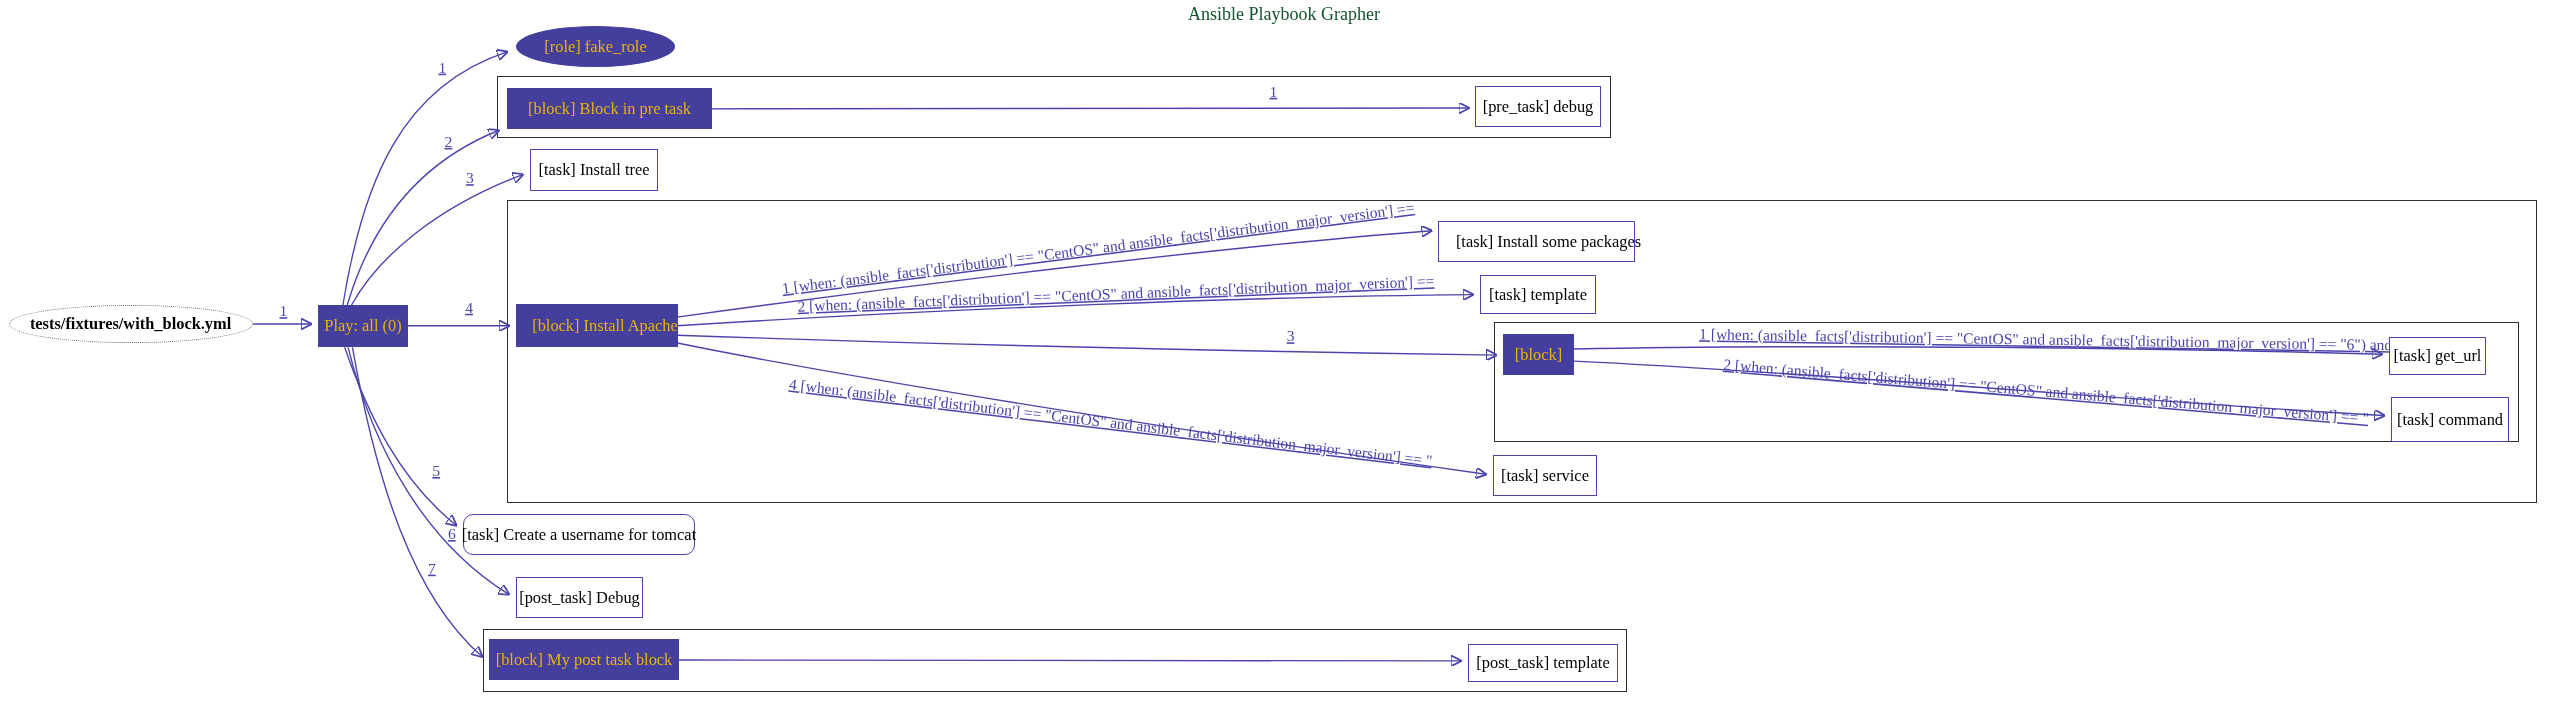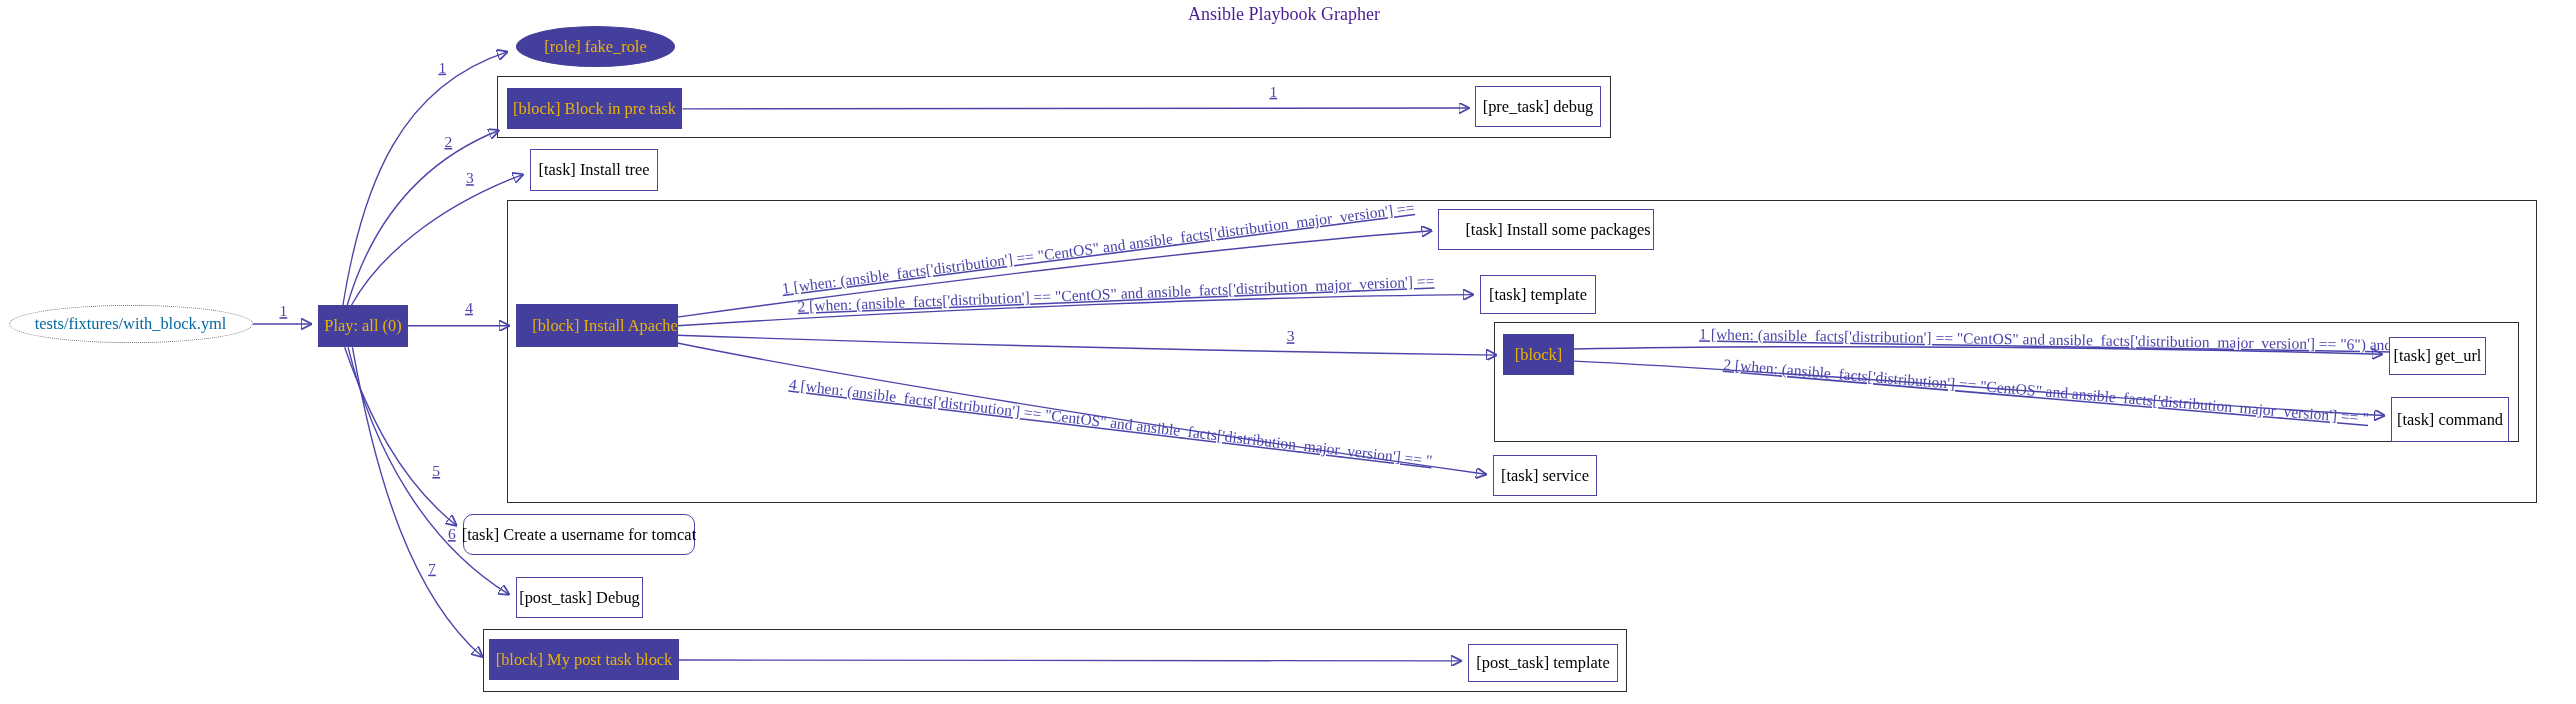--- a/index.html
+++ b/index.html
@@ -1,25 +1,25 @@
 <!DOCTYPE html>
 <html style="font-size:14px"><head>
 <meta charset="utf-8">
 <style>
   html,body{margin:0;padding:0;background:#ffffff;}
   .canvas{position:relative;width:2576px;height:705px;background:#ffffff;overflow:hidden;
           font-family:"Liberation Serif", serif;}
-  .title{position:absolute;left:0;right:8px;top:3.5px;text-align:center;font-size:18px;color:#4c1d95;}
+  .title{position:absolute;left:0;right:8px;top:3.5px;text-align:center;font-size:18px;color:#14532d;}
   .cluster{position:absolute;border:1.7px solid #2e2e2e;background:transparent;box-sizing:border-box;}
   .node{position:absolute;display:flex;align-items:center;justify-content:center;
         box-sizing:border-box;font-size:16.4px;white-space:nowrap;}
   .node.filled{background:#443f9c;color:#eab308;border:1.7px solid #443f9c;}
   .node.plain{background:#ffffff;color:#000000;border:1.7px solid #4a44ab;}
   .node.ellipse{border-radius:50%;}
-  .node.dotted{background:#ffffff;color:#0369a1;border:1.7px dotted #6a6a6a;border-radius:50%;}
+  .node.dotted{background:#ffffff;color:#000000;border:1.7px dotted #6a6a6a;border-radius:50%;font-weight:bold;}
   svg.edges{position:absolute;left:0;top:0;}
   svg.edges path{fill:none;stroke:#4a44ab;stroke-width:1.6;}
   svg.edges text{fill:#4a44ab;font-family:"Liberation Serif", serif;font-size:18px;
                  text-anchor:middle;text-decoration:underline;}
 </style>
 </head>
 <body>
 
 <div class="canvas">
 
@@ -72,29 +72,29 @@
     <text x="2368" y="399" transform="rotate(0.9 2368 399)">1 [when: (ansible_facts['distribution'] == "CentOS" and ansible_facts['distribution_major_version'] == "6") and</text>
     <text x="2368" y="459" transform="rotate(4.8 2368 459)">2 [when: (ansible_facts['distribution'] == "CentOS" and ansible_facts['distribution_major_version'] == "</text>
   </svg>
 
   <div class="node dotted" style="left:8.6px;top:305px;width:244px;height:38px;">tests/fixtures/with_block.yml</div>
 
   <div class="node filled" style="left:318px;top:305px;width:90px;height:42px;">Play: all (0)</div>
 
   <div class="node filled ellipse" style="left:516px;top:26px;width:159px;height:41px;">[role] fake_role</div>
 
-  <div class="node filled" style="left:507px;top:88px;width:175px;height:41px;">[block] Block in pre task</div>
+  <div class="node filled" style="left:507px;top:88px;width:205px;height:41px;">[block] Block in pre task</div>
 
   <div class="node plain" style="left:1475px;top:86px;width:126px;height:41px;">[pre_task] debug</div>
 
   <div class="node plain" style="left:530px;top:149px;width:128px;height:42px;">[task] Install tree</div>
 
   <div class="node filled" style="left:516px;top:304px;width:162px;height:43px;padding-left:16px;">[block] Install Apache</div>
 
-  <div class="node plain" style="left:1438px;top:209px;width:216px;height:41px;padding-left:24px;">[task] Install some packages</div>
+  <div class="node plain" style="left:1438px;top:221px;width:197px;height:41px;padding-left:24px;">[task] Install some packages</div>
 
   <div class="node plain" style="left:1480px;top:275px;width:116px;height:39px;">[task] template</div>
 
   <div class="node filled" style="left:1503px;top:334px;width:71px;height:41px;">[block]</div>
 
   <div class="node plain" style="left:2389px;top:337px;width:97px;height:38px;">[task] get_url</div>
 
   <div class="node plain" style="left:2391px;top:397px;width:118px;height:45px;">[task] command</div>
 
   <div class="node plain" style="left:1493px;top:455px;width:104px;height:41px;">[task] service</div>

